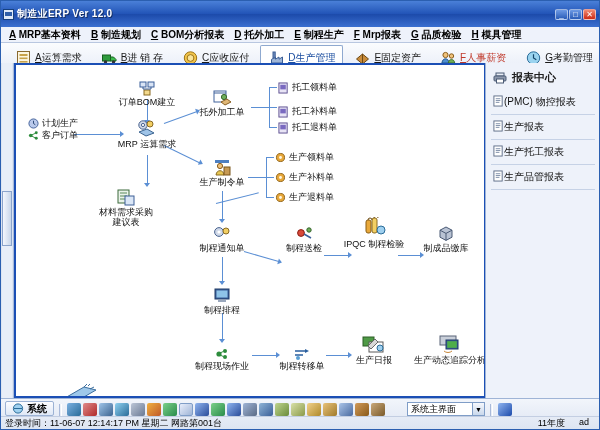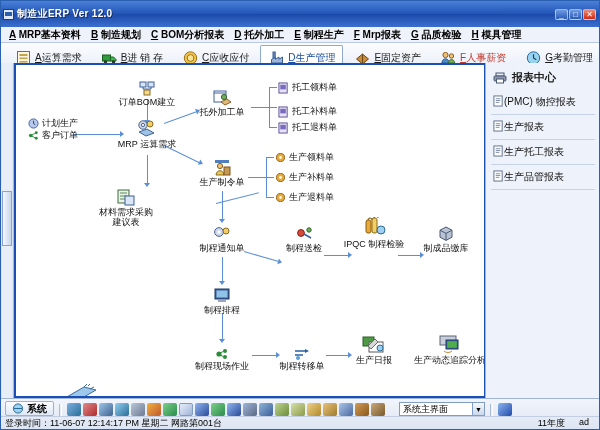--- a/index.html
+++ b/index.html
@@ -90,22 +90,22 @@
   
   .statusbar { position:absolute; left:0; right:0; bottom:0; height:31px;
                background:linear-gradient(to bottom,#f2f5fb,#dde5f2);
                border-top:1px solid #9fb4d6; }
   .sbrow1 { height:17px; display:flex; align-items:flex-end; gap:2px; padding-left:4px; }
   .sysbtn { display:flex; align-items:center; gap:3px; font-size:10px; font-weight:bold;
             padding:0 6px; height:15px; border:1px solid #9cb2d4; border-radius:2px;
             background:linear-gradient(to bottom,#fdfdff,#dfe8f6); white-space:nowrap; }
   .sgrip { width:3px; height:12px; border-left:1px solid #a9bada; border-right:1px solid #fff; margin:0 3px; }
   .sicon { width:14px; height:13px; border-radius:2px; }
-  .combo { display:flex; align-items:center; height:14px; width:86px; background:#fff;
-           border:1px solid #7f9dc7; font-size:9px; padding-left:3px; margin-left:12px; }
+  .combo { display:flex; align-items:center; height:14px; width:78px; background:#fff;
+           border:1px solid #7f9dc7; font-size:9px; padding-left:3px; margin-left:20px; }
   .combo .arw { margin-left:auto; width:12px; height:12px; background:linear-gradient(to bottom,#f6f8fc,#c9d8ec);
                 border-left:1px solid #7f9dc7; display:flex; align-items:center; justify-content:center;
                 font-size:7px; }
   .sbrow2 { height:13px; display:flex; align-items:center; padding:0 4px;
             border-top:1px solid #c3cee2; font-size:9px; color:#000; }
   .sbrow2 .right { margin-left:auto; display:flex; gap:14px; padding-right:6px; }
 </style>
 </head>
 <body>
 

